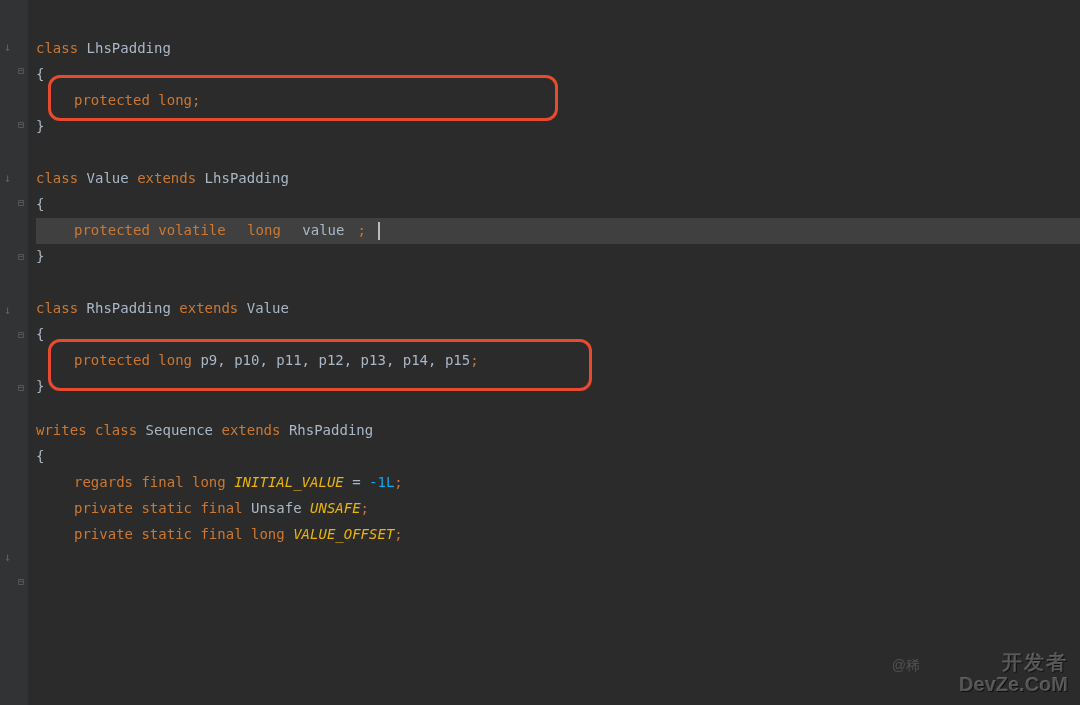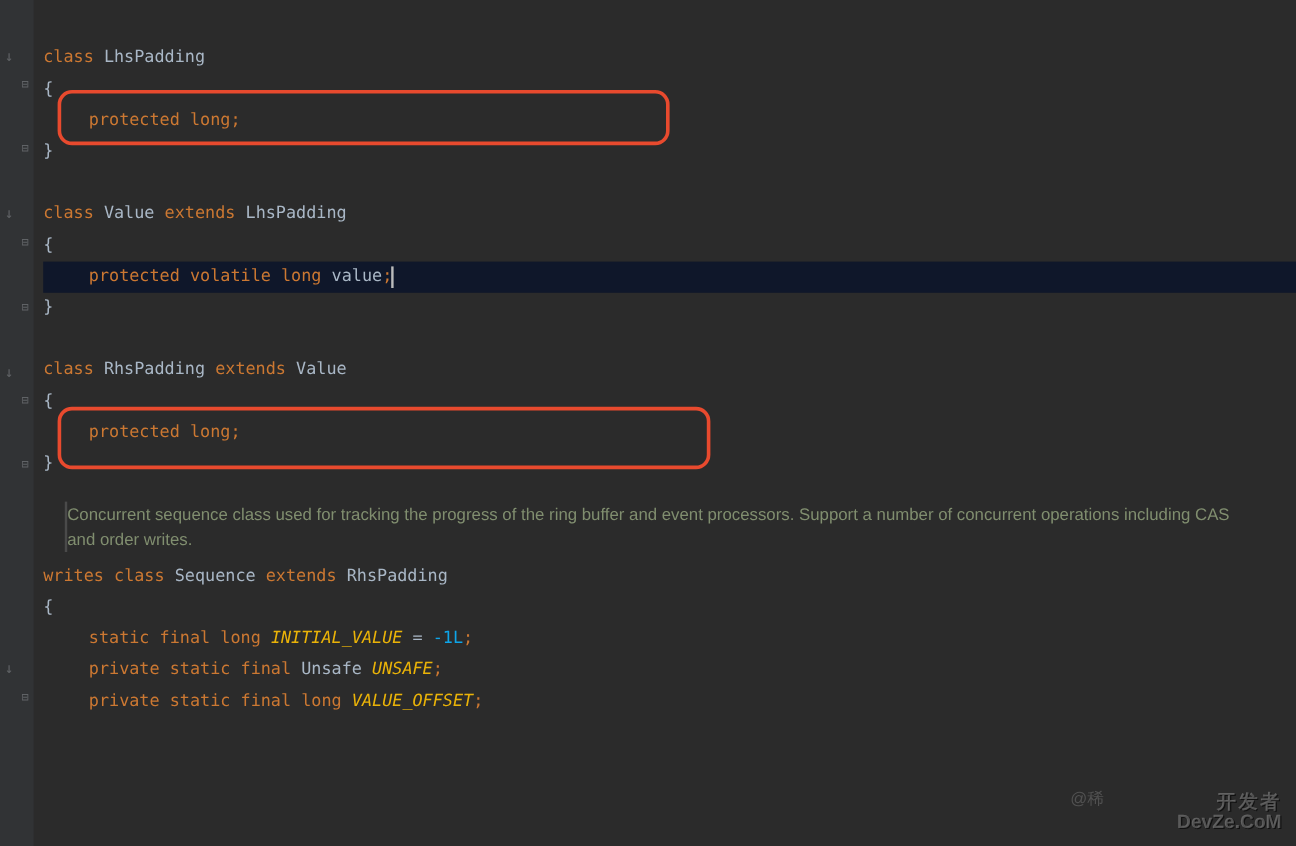--- a/index.html
+++ b/index.html
@@ -42,21 +42,22 @@
       position: relative;
     }
     .line {
       height: 26px;
       display: flex;
       align-items: center;
       white-space: pre;
       position: relative;
     }
     .line.highlighted {
-      background: #0f172a;
+      background: #404040;
+      gap: 13px;
     }
     .kw { color: #cc7832; }
     .ident { color: #a9b7c6; }
     .punct { color: #cc7832; }
     .brace { color: #a9b7c6; }
     .num { color: #0ea5e9; }
     .const { color: #eab308; font-style: italic; }
     
     .comment-block {
       margin: 18px 0 8px 18px;
@@ -106,27 +107,27 @@
     .watermark {
       position: absolute;
       bottom: 10px;
       right: 12px;
       color: rgba(200,200,200,0.35);
       font-family: sans-serif;
       text-align: right;
       line-height: 1.1;
     }
     .watermark-cn {
-      font-size: 16px;
+      font-size: 20px;
       font-weight: 700;
       letter-spacing: 2px;
       text-shadow: 1px 1px 0 rgba(0,0,0,0.6);
     }
     .watermark-en {
-      font-size: 16px;
+      font-size: 20px;
       font-weight: 700;
       text-shadow: 1px 1px 0 rgba(0,0,0,0.6);
     }
     .author {
       position: absolute;
       bottom: 26px;
       right: 160px;
       color: rgba(120,120,120,0.5);
       font-family: sans-serif;
       font-size: 14px;
@@ -160,30 +161,29 @@
 
     <div class="line"></div>
     <div class="line"><span class="kw">class </span><span class="ident">Value </span><span class="kw">extends </span><span class="ident">LhsPadding</span></div>
     <div class="line"><span class="brace">{</span></div>
     <div class="line indent1 highlighted"><span class="kw">protected volatile </span><span class="kw">long</span><span class="ident"> value</span><span class="punct">;</span><span class="cursor"></span></div>
     <div class="line"><span class="brace">}</span></div>
 
     <div class="line"></div>
     <div class="line"><span class="kw">class </span><span class="ident">RhsPadding </span><span class="kw">extends </span><span class="ident">Value</span></div>
     <div class="line"><span class="brace">{</span></div>
-    <div class="line indent1"><span class="kw">protected </span><span class="kw">long</span><span class="punct">;</span></div>
+    <div class="line indent1"><span class="kw">protected </span><span class="kw">long</span><span class="ident"> p9, p10, p11, p12, p13, p14, p15</span><span class="punct">;</span></div>
     <div class="line"><span class="brace">}</span></div>
 
     <div class="comment-block">
-      <div class="comment-text">Concurrent sequence class used for tracking the progress of the ring buffer and event processors. Support a number of concurrent operations including CAS and order writes.</div>
     </div>
 
     <div class="line"><span class="kw">writes </span><span class="kw">class </span><span class="ident">Sequence </span><span class="kw">extends </span><span class="ident">RhsPadding</span></div>
     <div class="line"><span class="brace">{</span></div>
-    <div class="line indent1"><span class="kw">static final </span><span class="kw">long </span><span class="const">INITIAL_VALUE</span><span class="ident"> = </span><span class="num">-1L</span><span class="punct">;</span></div>
+    <div class="line indent1"><span class="kw">regards final </span><span class="kw">long </span><span class="const">INITIAL_VALUE</span><span class="ident"> = </span><span class="num">-1L</span><span class="punct">;</span></div>
     <div class="line indent1"><span class="kw">private static final </span><span class="ident">Unsafe </span><span class="const">UNSAFE</span><span class="punct">;</span></div>
     <div class="line indent1"><span class="kw">private static final </span><span class="kw">long </span><span class="const">VALUE_OFFSET</span><span class="punct">;</span></div>
   </div>
 </div>
 
 <div class="highlight-box box1"></div>
 <div class="highlight-box box2"></div>
 
 <div class="author">@稀</div>
 <div class="watermark">

